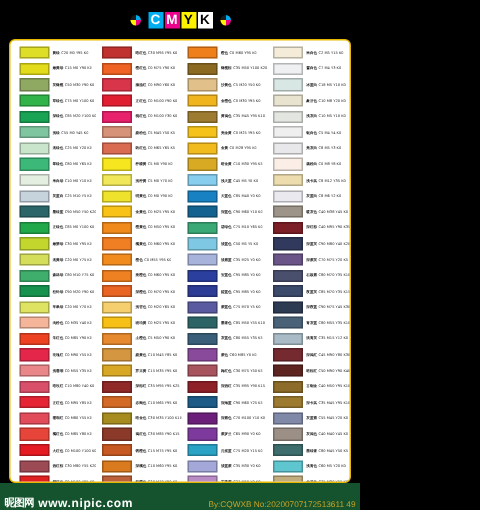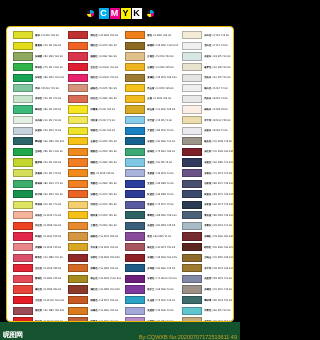--- a/index.html
+++ b/index.html
@@ -553,16 +553,17 @@
           <div class="row">
             <div class="sw" style="background: rgb(194, 173, 126);"></div>
             <div class="lbl"><span class="nm">卡其色</span><span class="cd">C25 M30 Y55 K0</span></div>
           </div>
         </div>
       </div>
   </div>
 
   <div class="footer">
     <span class="wm-logo">昵图网</span>
+    <span class="wm-url">www.nipic.com</span>
     <span class="wm-id">By:CQWXB No:20200707172513611 49</span>
   </div>
 
 </div>
 
 </body></html>

